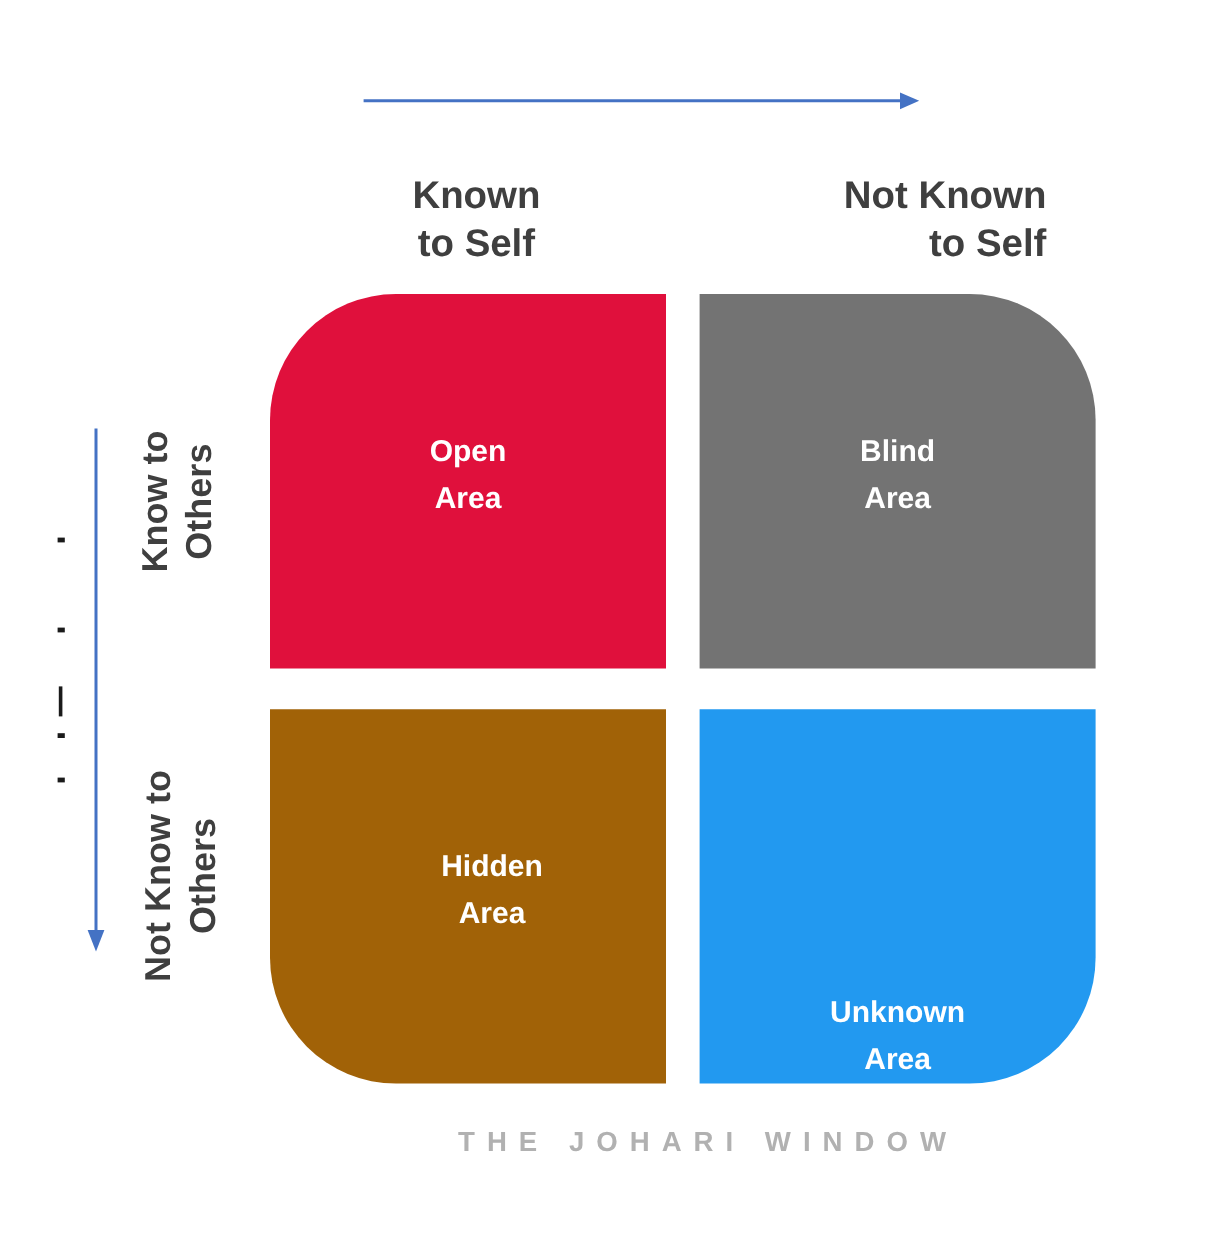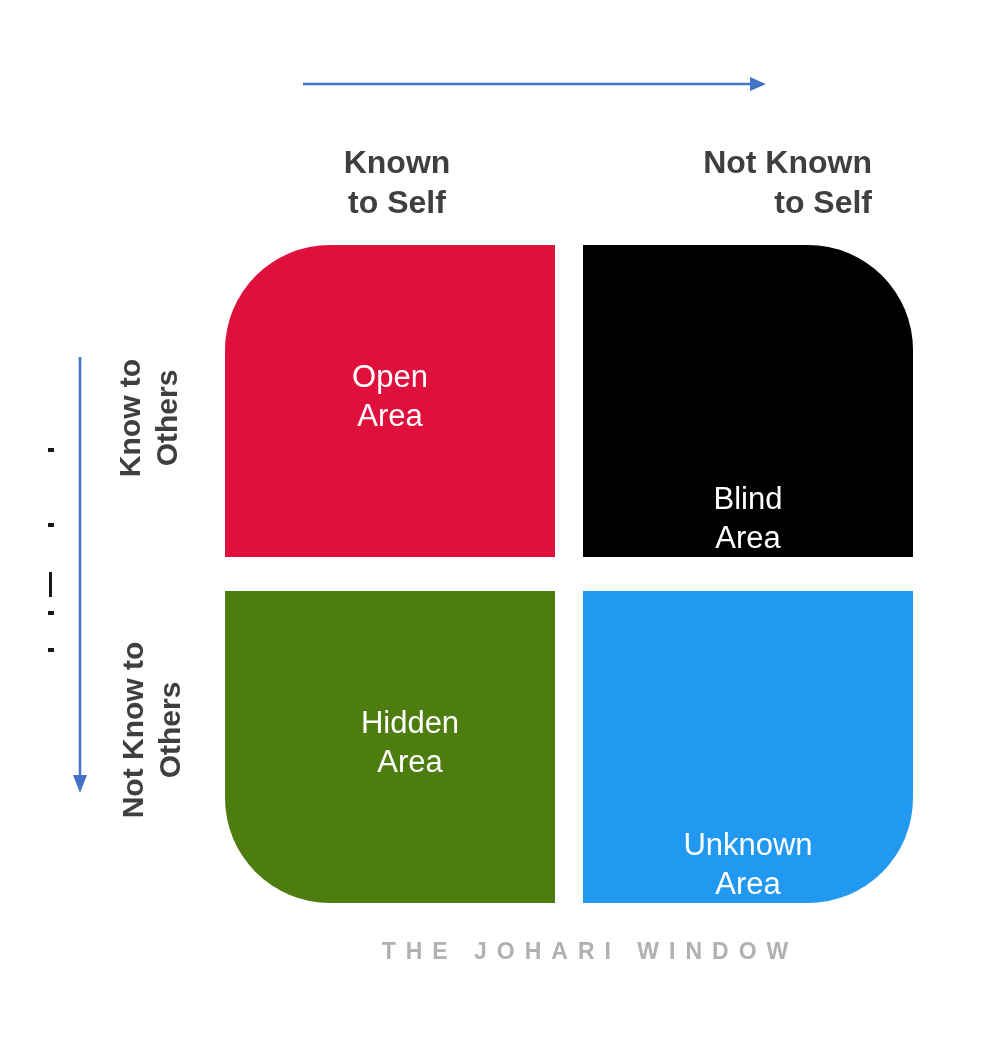--- a/index.html
+++ b/index.html
@@ -69,22 +69,22 @@
     display: flex;
     align-items: center;
     justify-content: center;
   }
   .quadrant.q-open    { left: 225px; top: 245px; border-top-left-radius: 105px; }
   .quadrant.q-blind   { left: 583px; top: 245px; border-top-right-radius: 105px; }
   .quadrant.q-hidden  { left: 225px; top: 591px; border-bottom-left-radius: 105px; }
   .quadrant.q-unknown { left: 583px; top: 591px; border-bottom-right-radius: 105px; }
   .quadrant-label {
     color: var(--quadrant-text);
-    font-size: 31px;
-    font-weight: normal;
+    font-size: 25px;
+    font-weight: bold;
     line-height: 39px;
     text-align: center;
     white-space: pre-line;
     margin-top: -10px;
   }
 
   .caption {
     position: absolute;
     left: 0px;
     top: 938px;
@@ -135,26 +135,26 @@
   <div class="row-header r1">Know to
 Others</div>
   <div class="row-header r2">Not Know to
 Others</div>
 
   <div class="quadrant q-open" style="background-color: rgb(224, 16, 60);">
     <div class="quadrant-label">Open
 Area</div>
   </div>
 
-  <div class="quadrant q-blind" style="background-color: #000000; align-items: flex-end;">
+  <div class="quadrant q-blind" style="background-color: #737373;">
     <div class="quadrant-label">Blind
 Area</div>
   </div>
 
-  <div class="quadrant q-hidden" style="background-color: #4d7c0f; padding-left: 40px;">
+  <div class="quadrant q-hidden" style="background-color: #a16207; padding-left: 40px;">
     <div class="quadrant-label">Hidden
 Area</div>
   </div>
 
   <div class="quadrant q-unknown" style="background-color: rgb(34, 153, 240); align-items: flex-end;">
     <div class="quadrant-label">Unknown
 Area</div>
   </div>
 
   <div class="caption">THE JOHARI WINDOW</div>

